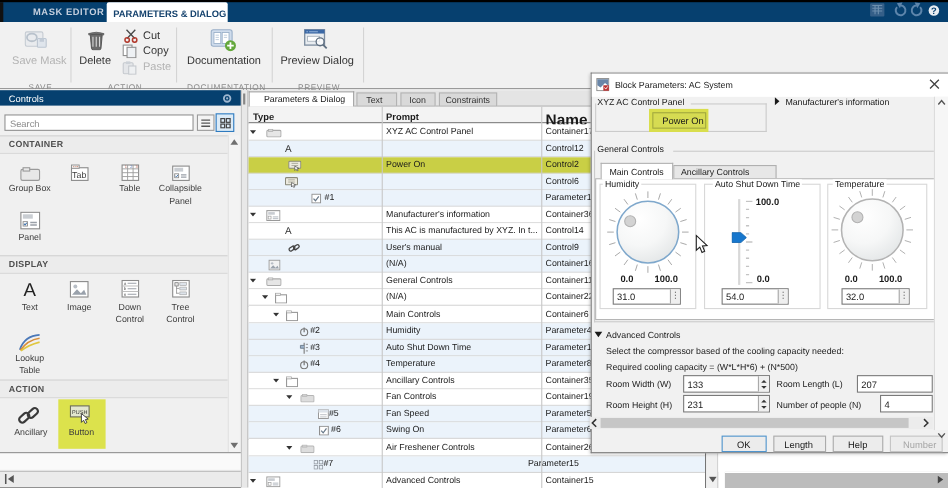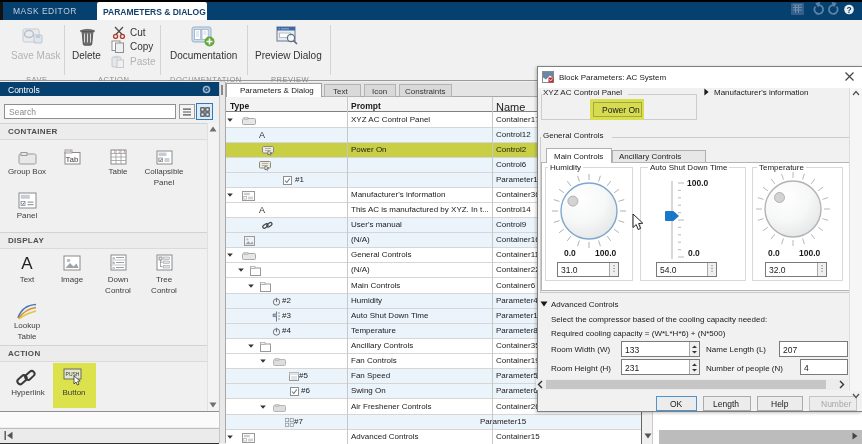--- a/index.html
+++ b/index.html
@@ -4,21 +4,21 @@
 html,body{width:862px;height:444px;overflow:hidden}
 body{font-family:"Liberation Sans",sans-serif;background:#f0f0f0;position:relative;color:#1a1a1a}
 .ab{position:absolute}
 .txt{white-space:nowrap}
 svg{display:block}
 </style></head>
 <body>
 
 <div class="ab" style="left:0;top:0;width:862px;height:20px;background:#06406f;border-top:2px solid #000"></div>
 <div class="ab" style="left:0;top:2px;width:3px;height:20px;background:#111"></div>
-<div class="ab txt" style="left:13px;top:6px;font-size:8.5px;font-weight:normal;letter-spacing:.5px;color:#c3cedd">MASK EDITOR</div>
+<div class="ab txt" style="left:30px;top:6px;font-size:8.5px;font-weight:bold;letter-spacing:.5px;color:#c3cedd">MASK EDITOR</div>
 <div class="ab" style="left:97px;top:2px;width:110px;height:18px;background:#fff;border-radius:2px 2px 0 0"></div>
 <div class="ab txt" style="left:103px;top:7px;font-size:8.5px;font-weight:bold;letter-spacing:0px;color:#16436e">PARAMETERS &amp; DIALOG</div>
 
 <svg class="ab" style="left:789px;top:2px" width="70" height="14" viewBox="0 0 70 14">
 <rect x="2" y="1" width="13" height="12" rx="1" fill="#355f88"></rect>
 <path d="M4 3 h9 M4 5.5 h9 M4 8 h9 M6.5 3 v8 M9.5 3 v8" stroke="#6d8fae" stroke-width="1"></path>
 <path d="M26.5 4.5 a4.4 4.4 0 1 0 3.2 -1.4" fill="none" stroke="#5d85ab" stroke-width="1.8"></path>
 <path d="M31.5 0 l-5.2 1 2.8 4.4 Z" fill="#5d85ab"></path>
 <path d="M47.5 4.5 a4.4 4.4 0 1 1 -3.2 -1.4" fill="none" stroke="#5d85ab" stroke-width="1.8"></path>
 <path d="M42.5 0 l5.2 1 -2.8 4.4 Z" fill="#5d85ab"></path>
@@ -202,21 +202,21 @@
 <path d="M1.5 16.5 C6 10, 12 6.5, 19 5.5" stroke="#d88f3a" stroke-width="1.6"></path>
 <path d="M2 17 C7 13, 13 10.5, 19 9" stroke="#e0c73f" stroke-width="1.6"></path>
 </svg>
 <div class="ab txt" style="left:27px;top:321px;font-size:8px;color:#3c3c3c;transform:translateX(-50%)">Lookup</div>
 <div class="ab txt" style="left:27px;top:332px;font-size:8px;color:#3c3c3c;transform:translateX(-50%)">Table</div>
 
 <svg class="ab" style="left:16px;top:368px" width="20" height="19" viewBox="0 0 20 19" fill="none" stroke="#3a3a3a" stroke-width="2">
 <rect x="0.8" y="9" width="10.5" height="5.6" rx="2.8" transform="rotate(-42 6 11.8)"></rect>
 <rect x="8.6" y="4.6" width="10.5" height="5.6" rx="2.8" transform="rotate(-42 13.9 7.4)"></rect>
 </svg>
-<div class="ab txt" style="left:28px;top:388px;font-size:8px;color:#3c3c3c;transform:translateX(-50%)">Hyperlink</div>
+<div class="ab txt" style="left:28px;top:388px;font-size:8px;color:#3c3c3c;transform:translateX(-50%)">Ancillary</div>
 <div class="ab" style="left:53px;top:363px;width:43px;height:45px;background:#dce24c"></div>
 <svg class="ab" style="left:63px;top:368px" width="22" height="19" viewBox="0 0 22 19">
 <rect x="1" y="1" width="17" height="10" fill="#e3e6cf" stroke="#6b6b5a" stroke-width="1"></rect>
 <text x="9.5" y="8" font-size="5" text-anchor="middle" fill="#333" font-family="Liberation Sans">PUSH</text>
 <path d="M11 8 l0 8 2-2 1.4 3 1.6-.8 -1.4-2.8 2.6-.4 Z" fill="#fff" stroke="#333" stroke-width=".8"></path>
 </svg>
 <div class="ab txt" style="left:74px;top:388px;font-size:8px;color:#3c3c3c;transform:translateX(-50%)">Button</div>
 
 <div class="ab" style="left:219px;top:82px;width:7px;height:361px;background:#e8e8e8;border-left:1px solid #c6c6c6;border-right:1px solid #a8a8a8"></div>
 <div class="ab" style="left:221px;top:85px;width:2px;height:10px;background:#888"></div>
@@ -228,21 +228,21 @@
 <div class="ab" style="left:364px;top:84px;width:32px;height:13px;background:#d9d9d9;border:1px solid #b3b3b3"></div>
 <div class="ab txt" style="left:372px;top:87px;font-size:8px;color:#333">Icon</div>
 <div class="ab" style="left:399px;top:84px;width:53px;height:13px;background:#d9d9d9;border:1px solid #b3b3b3"></div>
 <div class="ab txt" style="left:405px;top:87px;font-size:8px;color:#333">Constraints</div>
 <div class="ab" style="left:226px;top:83px;width:96px;height:14px;background:#fff;border:1px solid #a0a0a0;border-bottom:none"></div>
 <div class="ab txt" style="left:240px;top:86px;font-size:8px;color:#1a1a1a">Parameters &amp; Dialog</div>
 
 <div class="ab" style="left:226px;top:97px;width:415px;height:15px;background:#f3f3f3;border-bottom:1px solid #808080"></div>
 <div class="ab txt" style="left:230px;top:101px;font-size:8.5px;font-weight:bold">Type</div>
 <div class="ab txt" style="left:351px;top:101px;font-size:8.5px;font-weight:bold">Prompt</div>
-<div class="ab txt" style="left:496px;top:101px;font-size:11px;font-weight:normal">Name</div>
+<div class="ab txt" style="left:496px;top:101px;font-size:14px;font-weight:bold">Name</div>
 
 <div class="ab" style="left:226px;top:113px;width:415px;height:15px;background:#ffffff;border-bottom:1px solid #d6d6d6"></div>
 <div class="ab" style="left:226px;top:128px;width:415px;height:15px;background:#ebf3fb;border-bottom:1px solid #d6d6d6"></div>
 <div class="ab" style="left:226px;top:143px;width:415px;height:15px;background:#c9cf45;border-bottom:1px solid #d6d6d6"></div>
 <div class="ab" style="left:226px;top:158px;width:415px;height:15px;background:#ebf3fb;border-bottom:1px solid #d6d6d6"></div>
 <div class="ab" style="left:226px;top:173px;width:415px;height:15px;background:#ebf3fb;border-bottom:1px solid #d6d6d6"></div>
 <div class="ab" style="left:226px;top:188px;width:415px;height:15px;background:#ffffff;border-bottom:1px solid #d6d6d6"></div>
 <div class="ab" style="left:226px;top:203px;width:415px;height:15px;background:#ffffff;border-bottom:1px solid #d6d6d6"></div>
 <div class="ab" style="left:226px;top:218px;width:415px;height:15px;background:#ebf3fb;border-bottom:1px solid #d6d6d6"></div>
 <div class="ab" style="left:226px;top:233px;width:415px;height:15px;background:#ebf3fb;border-bottom:1px solid #d6d6d6"></div>
@@ -583,21 +583,21 @@
 <div class="ab txt" style="left:551px;top:315px;font-size:8px;color:#1a1a1a">Select the compressor based of the cooling capacity needed:</div>
 <div class="ab txt" style="left:551px;top:329px;font-size:8px;color:#1a1a1a">Required cooling capacity = (W*L*H*6) + (N*500)</div>
 <div class="ab txt" style="left:551px;top:345px;font-size:8px;color:#1a1a1a">Room Width (W)</div>
 <div class="ab" style="left:621px;top:341px;width:79px;height:16px;background:#fff;border:1px solid #7a7a7a"></div>
 <div class="ab txt" style="left:625px;top:345px;font-size:8.5px">133</div>
 <div class="ab" style="left:689px;top:342px;width:10px;height:14px;background:#efefef;border-left:1px solid #aaa"></div>
 <svg class="ab" style="left:691px;top:345px" width="7" height="9" viewBox="0 0 7 9">
     <path d="M3.5 0.5 L6 3 H1 Z" fill="#333"></path>
     <path d="M3.5 8.5 L6 6 H1 Z" fill="#333"></path>
   </svg>
-<div class="ab txt" style="left:706px;top:345px;font-size:8px;color:#1a1a1a">Name Length (L)</div>
+<div class="ab txt" style="left:706px;top:345px;font-size:8px;color:#1a1a1a">Room Length (L)</div>
 <div class="ab" style="left:779px;top:341px;width:69px;height:16px;background:#fff;border:1px solid #7a7a7a"></div>
 <div class="ab txt" style="left:783px;top:345px;font-size:8.5px">207</div>
 <div class="ab txt" style="left:551px;top:364px;font-size:8px;color:#1a1a1a">Room Height (H)</div>
 <div class="ab" style="left:621px;top:359px;width:79px;height:16px;background:#fff;border:1px solid #7a7a7a"></div>
 <div class="ab txt" style="left:625px;top:363px;font-size:8.5px">231</div>
 <div class="ab" style="left:689px;top:360px;width:10px;height:14px;background:#efefef;border-left:1px solid #aaa"></div>
 <svg class="ab" style="left:691px;top:363px" width="7" height="9" viewBox="0 0 7 9">
     <path d="M3.5 0.5 L6 3 H1 Z" fill="#333"></path>
     <path d="M3.5 8.5 L6 6 H1 Z" fill="#333"></path>
   </svg>

